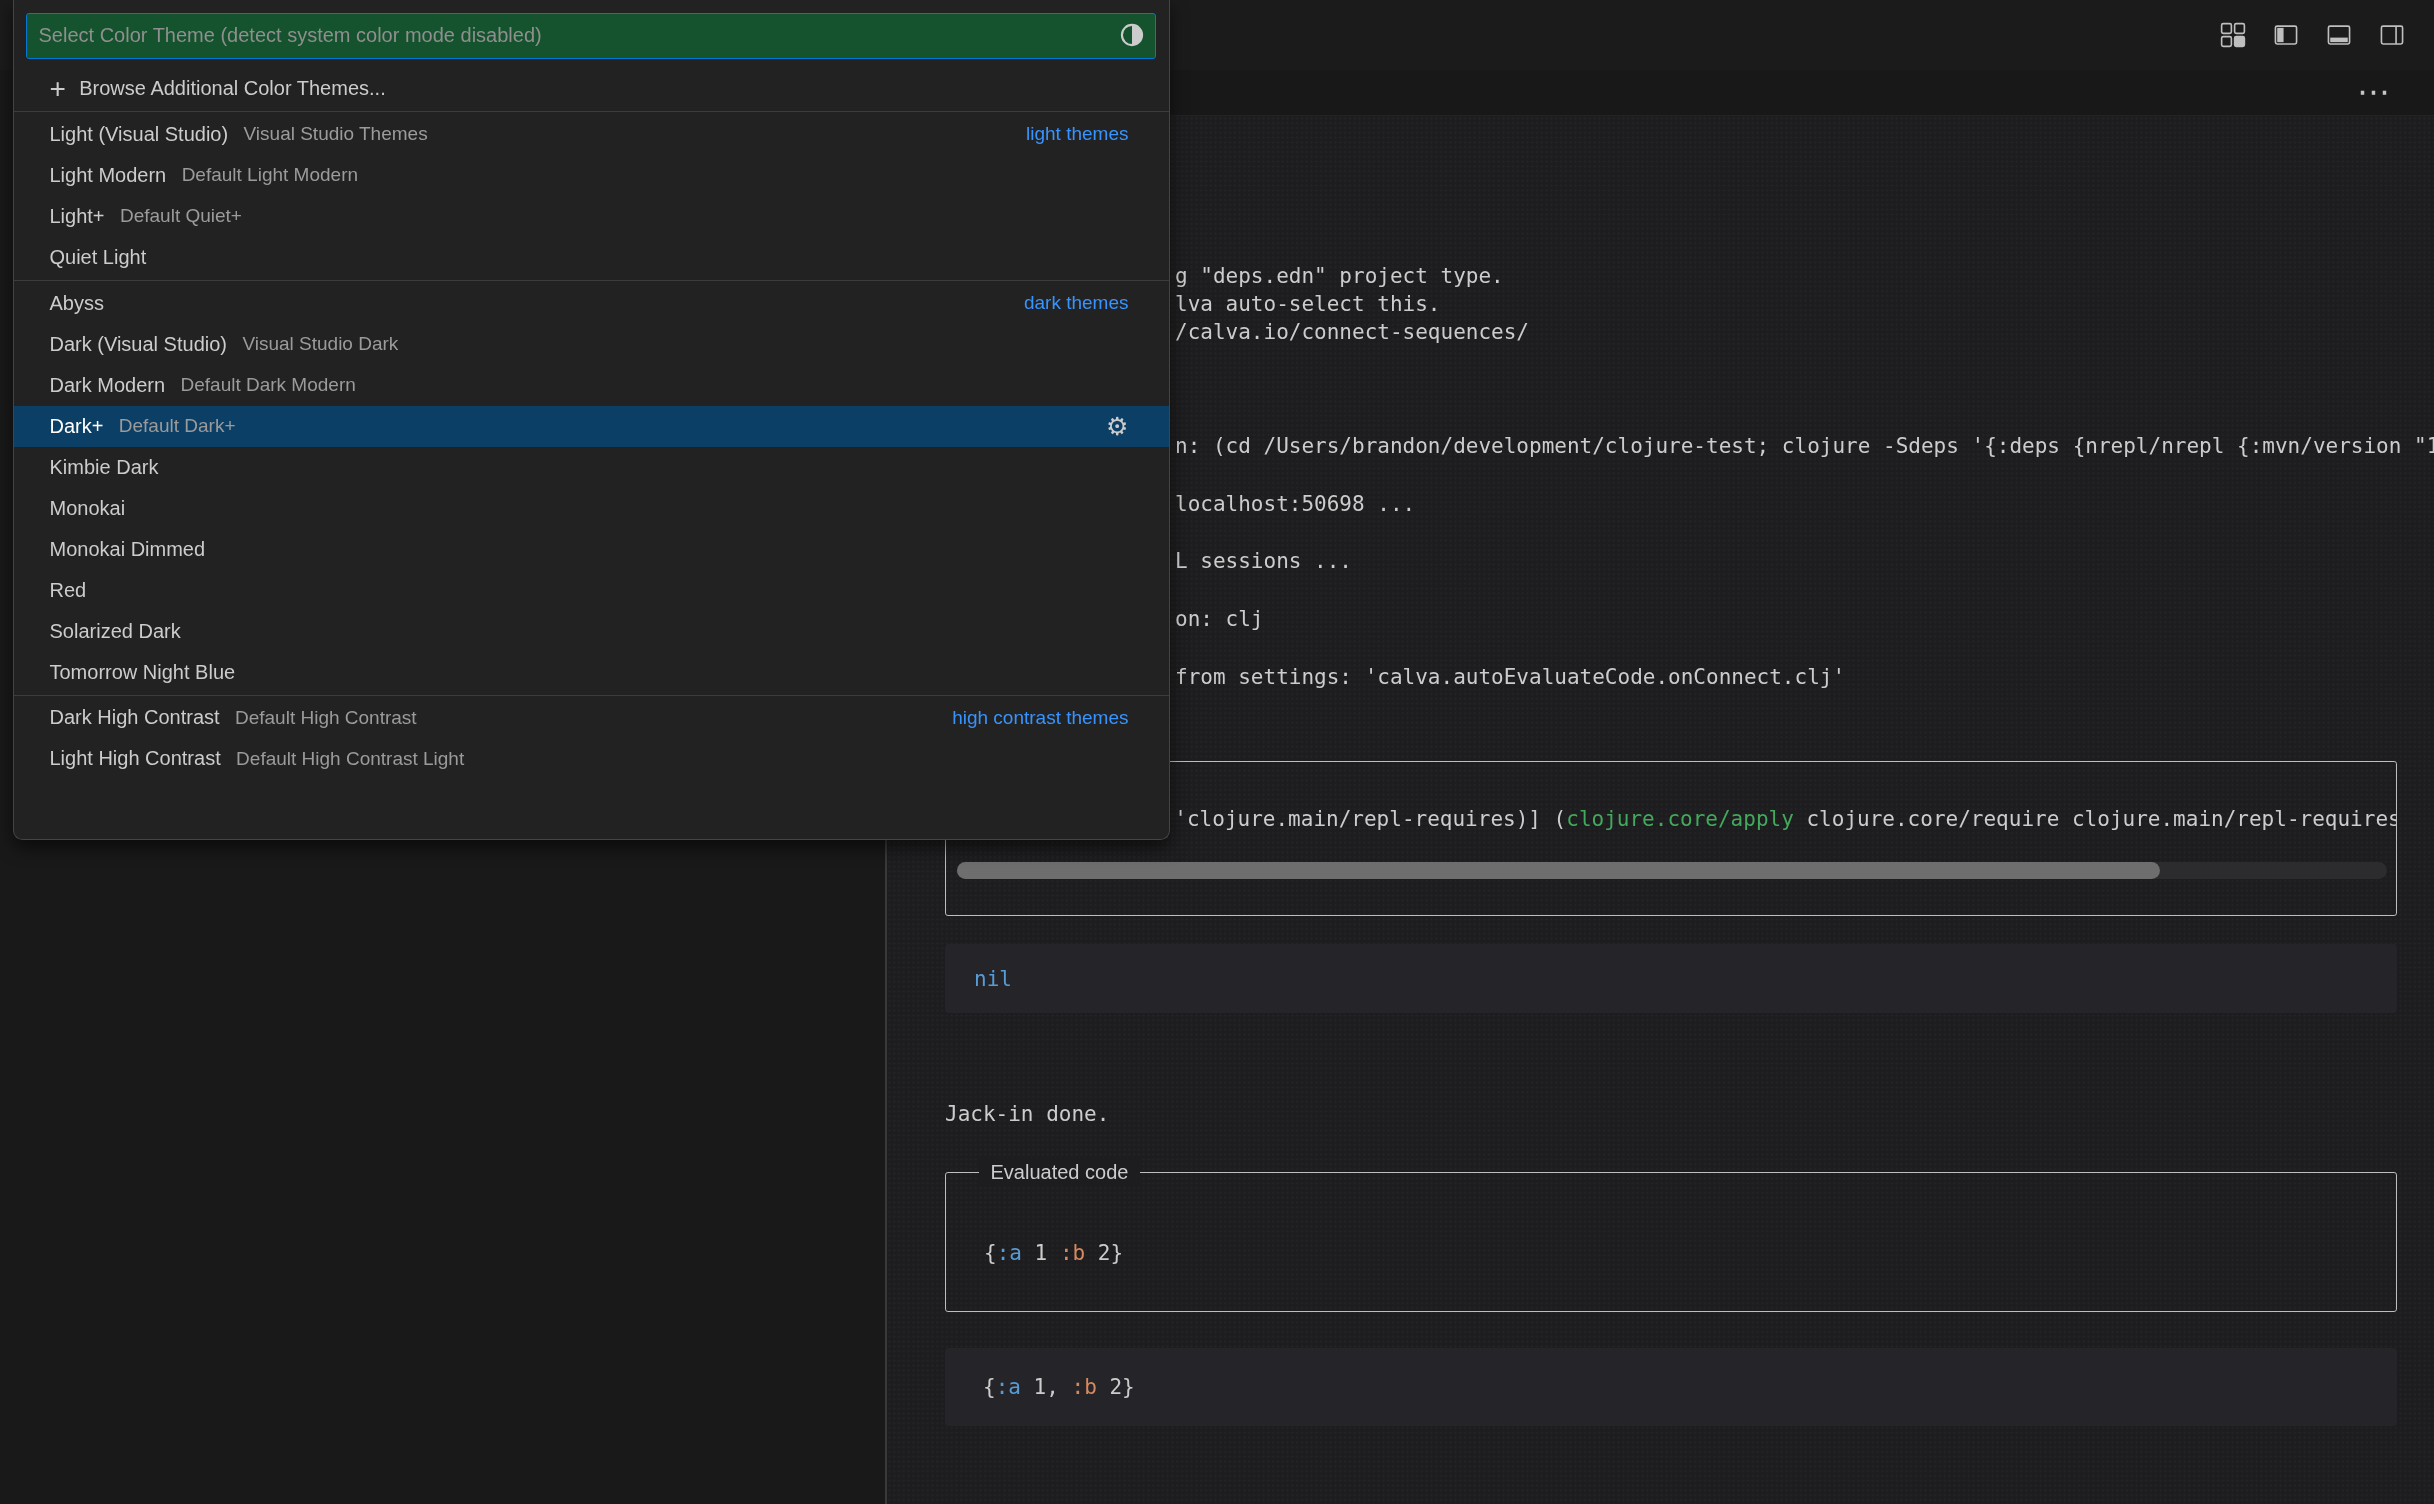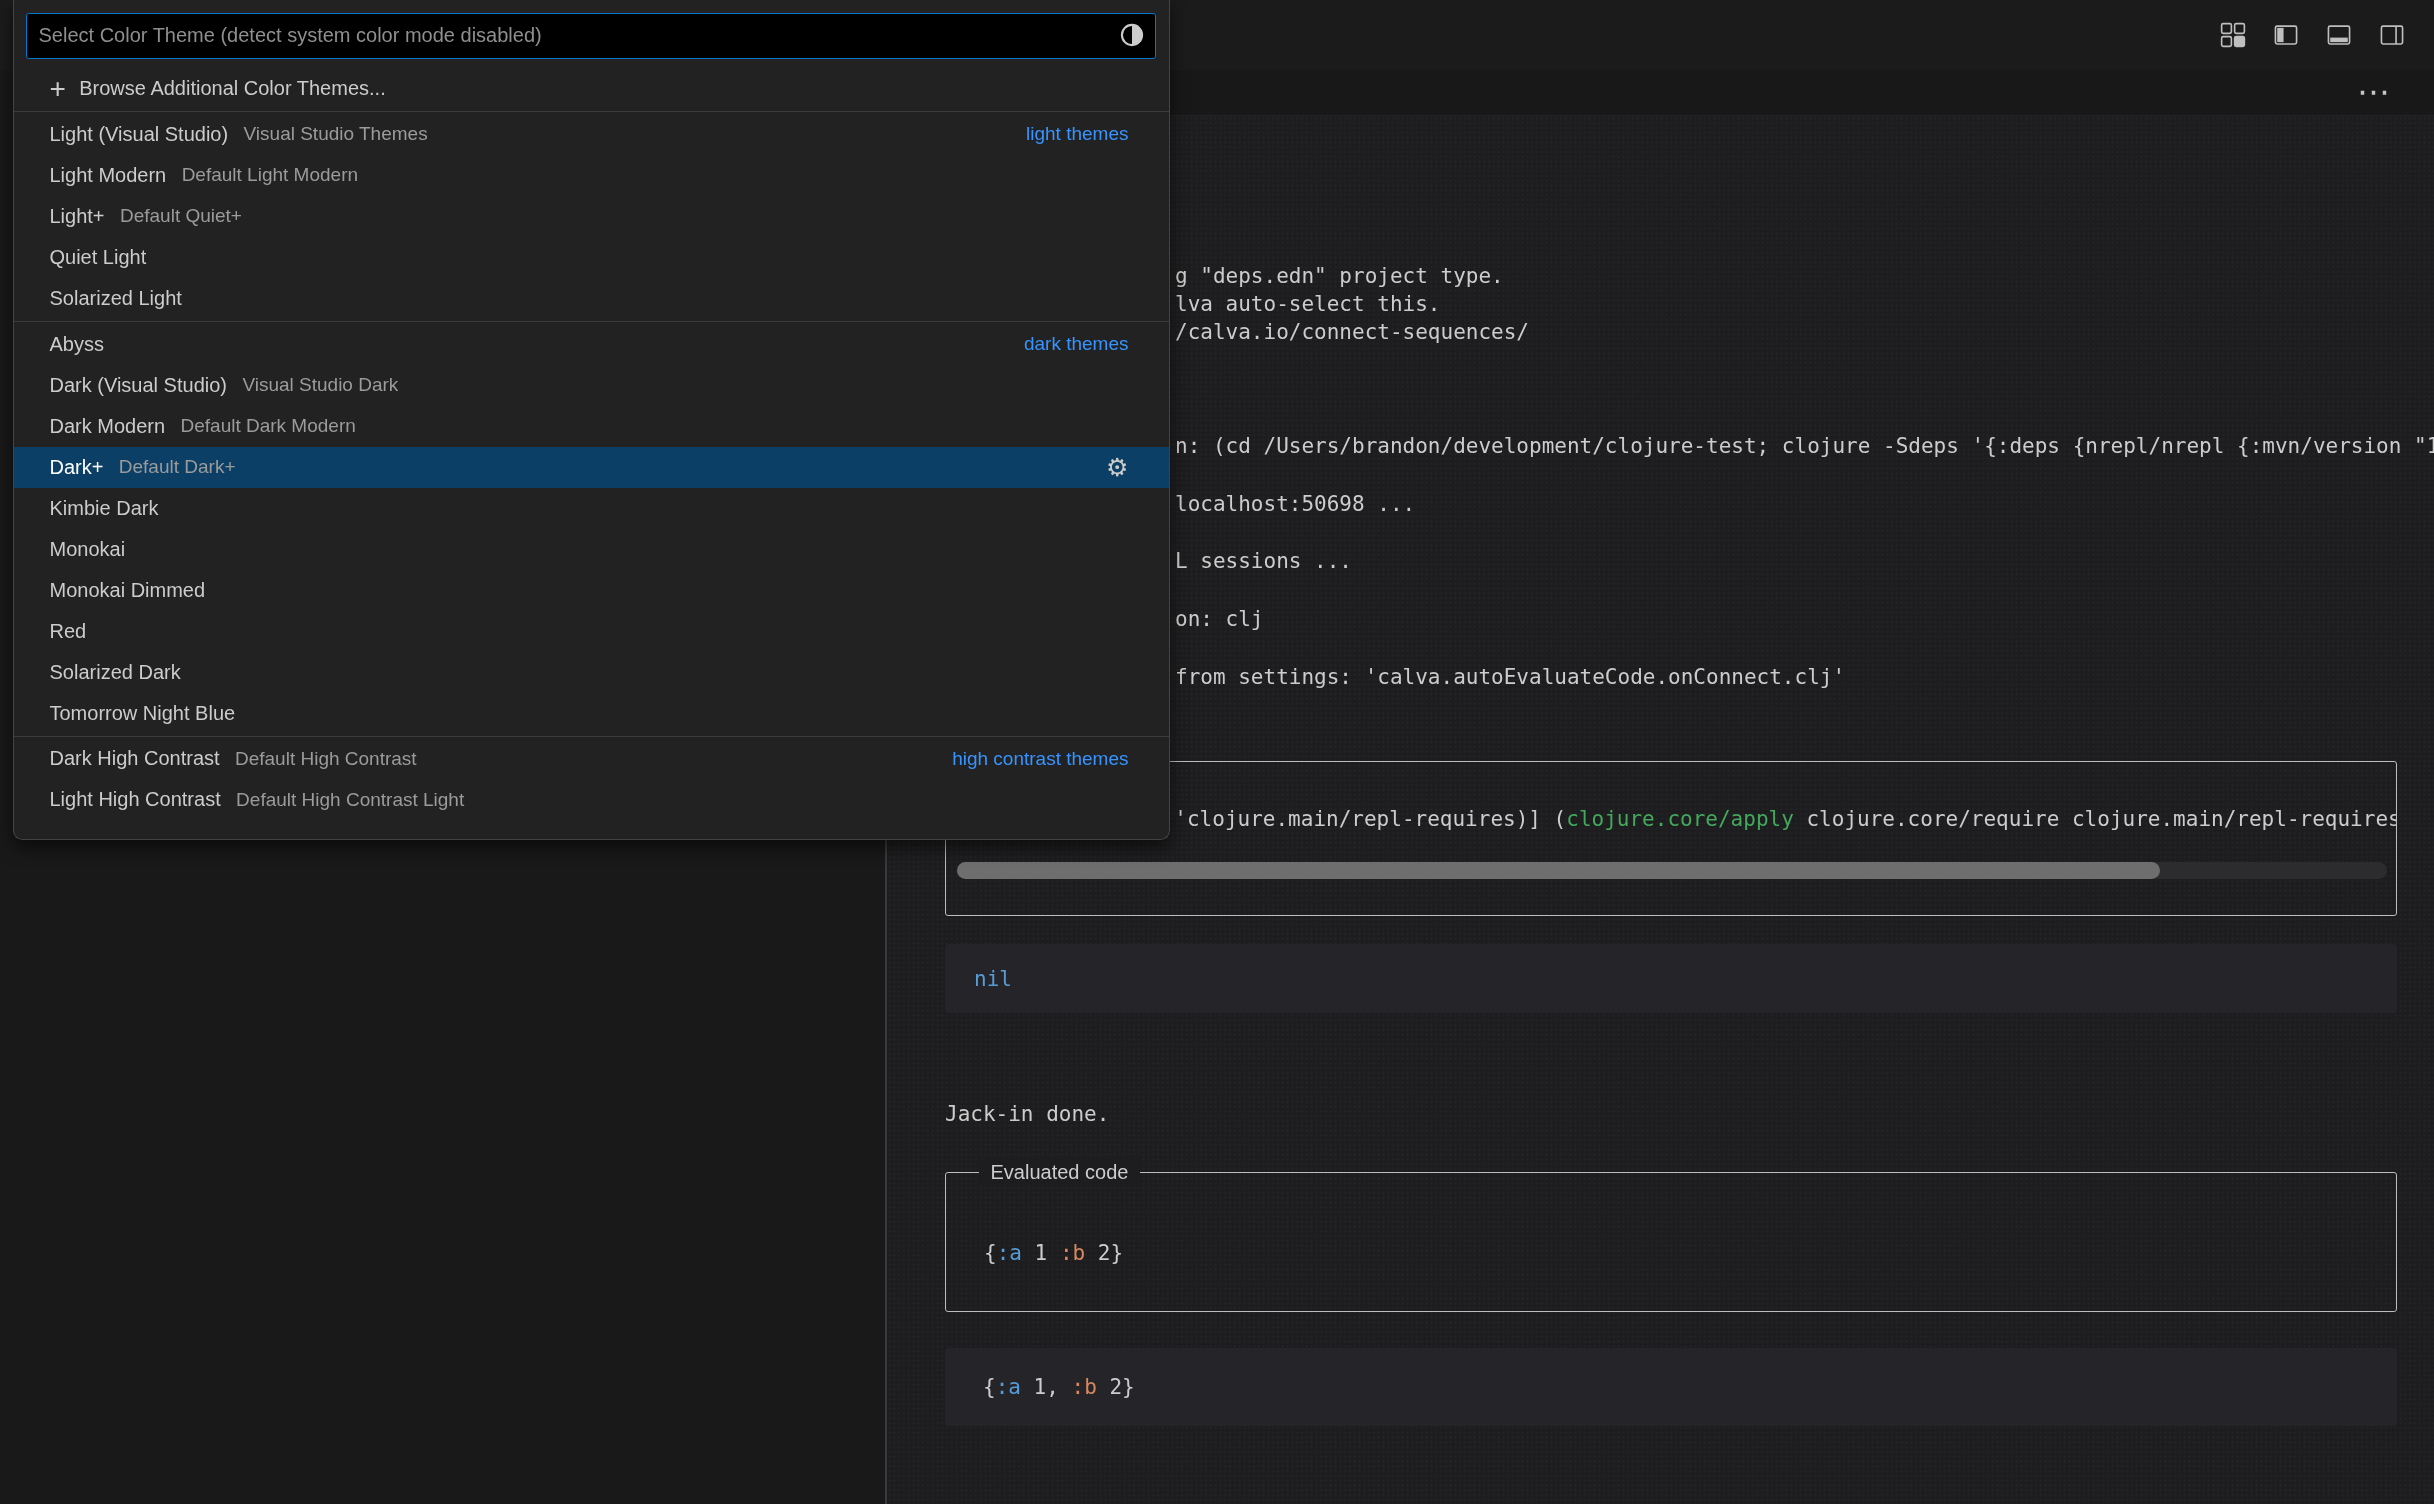--- a/index.html
+++ b/index.html
@@ -32,21 +32,21 @@
   .fillbox{position:absolute;left:58px;width:1452px;background:#252529;border-radius:3.8px;display:flex;align-items:center}
   .legend{position:absolute;top:-15.4px;left:33px;padding:0 11.5px;background:#1d1d1f;font-family:"Liberation Sans",sans-serif;font-size:20px;line-height:29px;color:#cccccc}
   
   .quickpick{
     position:absolute;left:12.5px;top:0;width:1157px;height:840px;z-index:10;
     background:#222222;border:1px solid #444444;border-top:none;border-radius:0 0 9.6px 9.6px;
     box-shadow:0 7.7px 17.3px rgba(0,0,0,.55);font-size:20px;
   }
   .qp-input-wrap{position:relative;margin:12.5px 12.5px 9.6px 12.5px;height:46px}
   .qp-input{
-    width:100%;height:46px;background:#000000;border:1.9px solid #0078d4;border-radius:2.9px;
+    width:100%;height:46px;background:#14532d;border:1.9px solid #0078d4;border-radius:2.9px;
     color:#cccccc;font-size:20px;padding:0 52px 0 11.5px;outline:none;font-family:"Liberation Sans",sans-serif;
   }
   .qp-input::placeholder{color:#8f8f8f}
   .qp-colormode{position:absolute;right:10.6px;top:9.6px;width:26px;height:26px;cursor:pointer}
   .qp-row{display:flex;align-items:center;height:41px;padding:0 40px 0 36px;cursor:pointer;white-space:nowrap}
   .qp-row.selected{background:#0b3f66;color:#ffffff}
   .qp-sep{height:1px;background:#3c3c3c;margin:1.9px 0}
   .qp-plus{font-size:28px;line-height:1;margin-right:13.4px;color:#cccccc}
   .qp-label{white-space:pre}
   .qp-desc{color:#9b9b9b;font-size:19px;margin-left:15.4px;white-space:pre}
@@ -142,23 +142,20 @@
         <span class="qp-label">Light Modern</span>
         <span class="qp-desc">Default Light Modern</span>
       </div>
       <div class="qp-row">
         <span class="qp-label">Light+</span>
         <span class="qp-desc">Default Quiet+</span>
       </div>
       <div class="qp-row">
         <span class="qp-label">Quiet Light</span>
       </div>
-      <div class="qp-row">
-        <span class="qp-label">Solarized Light</span>
-      </div>
       <div class="qp-sep"></div>
       <div class="qp-row">
         <span class="qp-label">Abyss</span>
         <span class="qp-badge">dark themes</span>
       </div>
       <div class="qp-row">
         <span class="qp-label">Dark (Visual Studio)</span>
         <span class="qp-desc">Visual Studio Dark</span>
       </div>
       <div class="qp-row">

